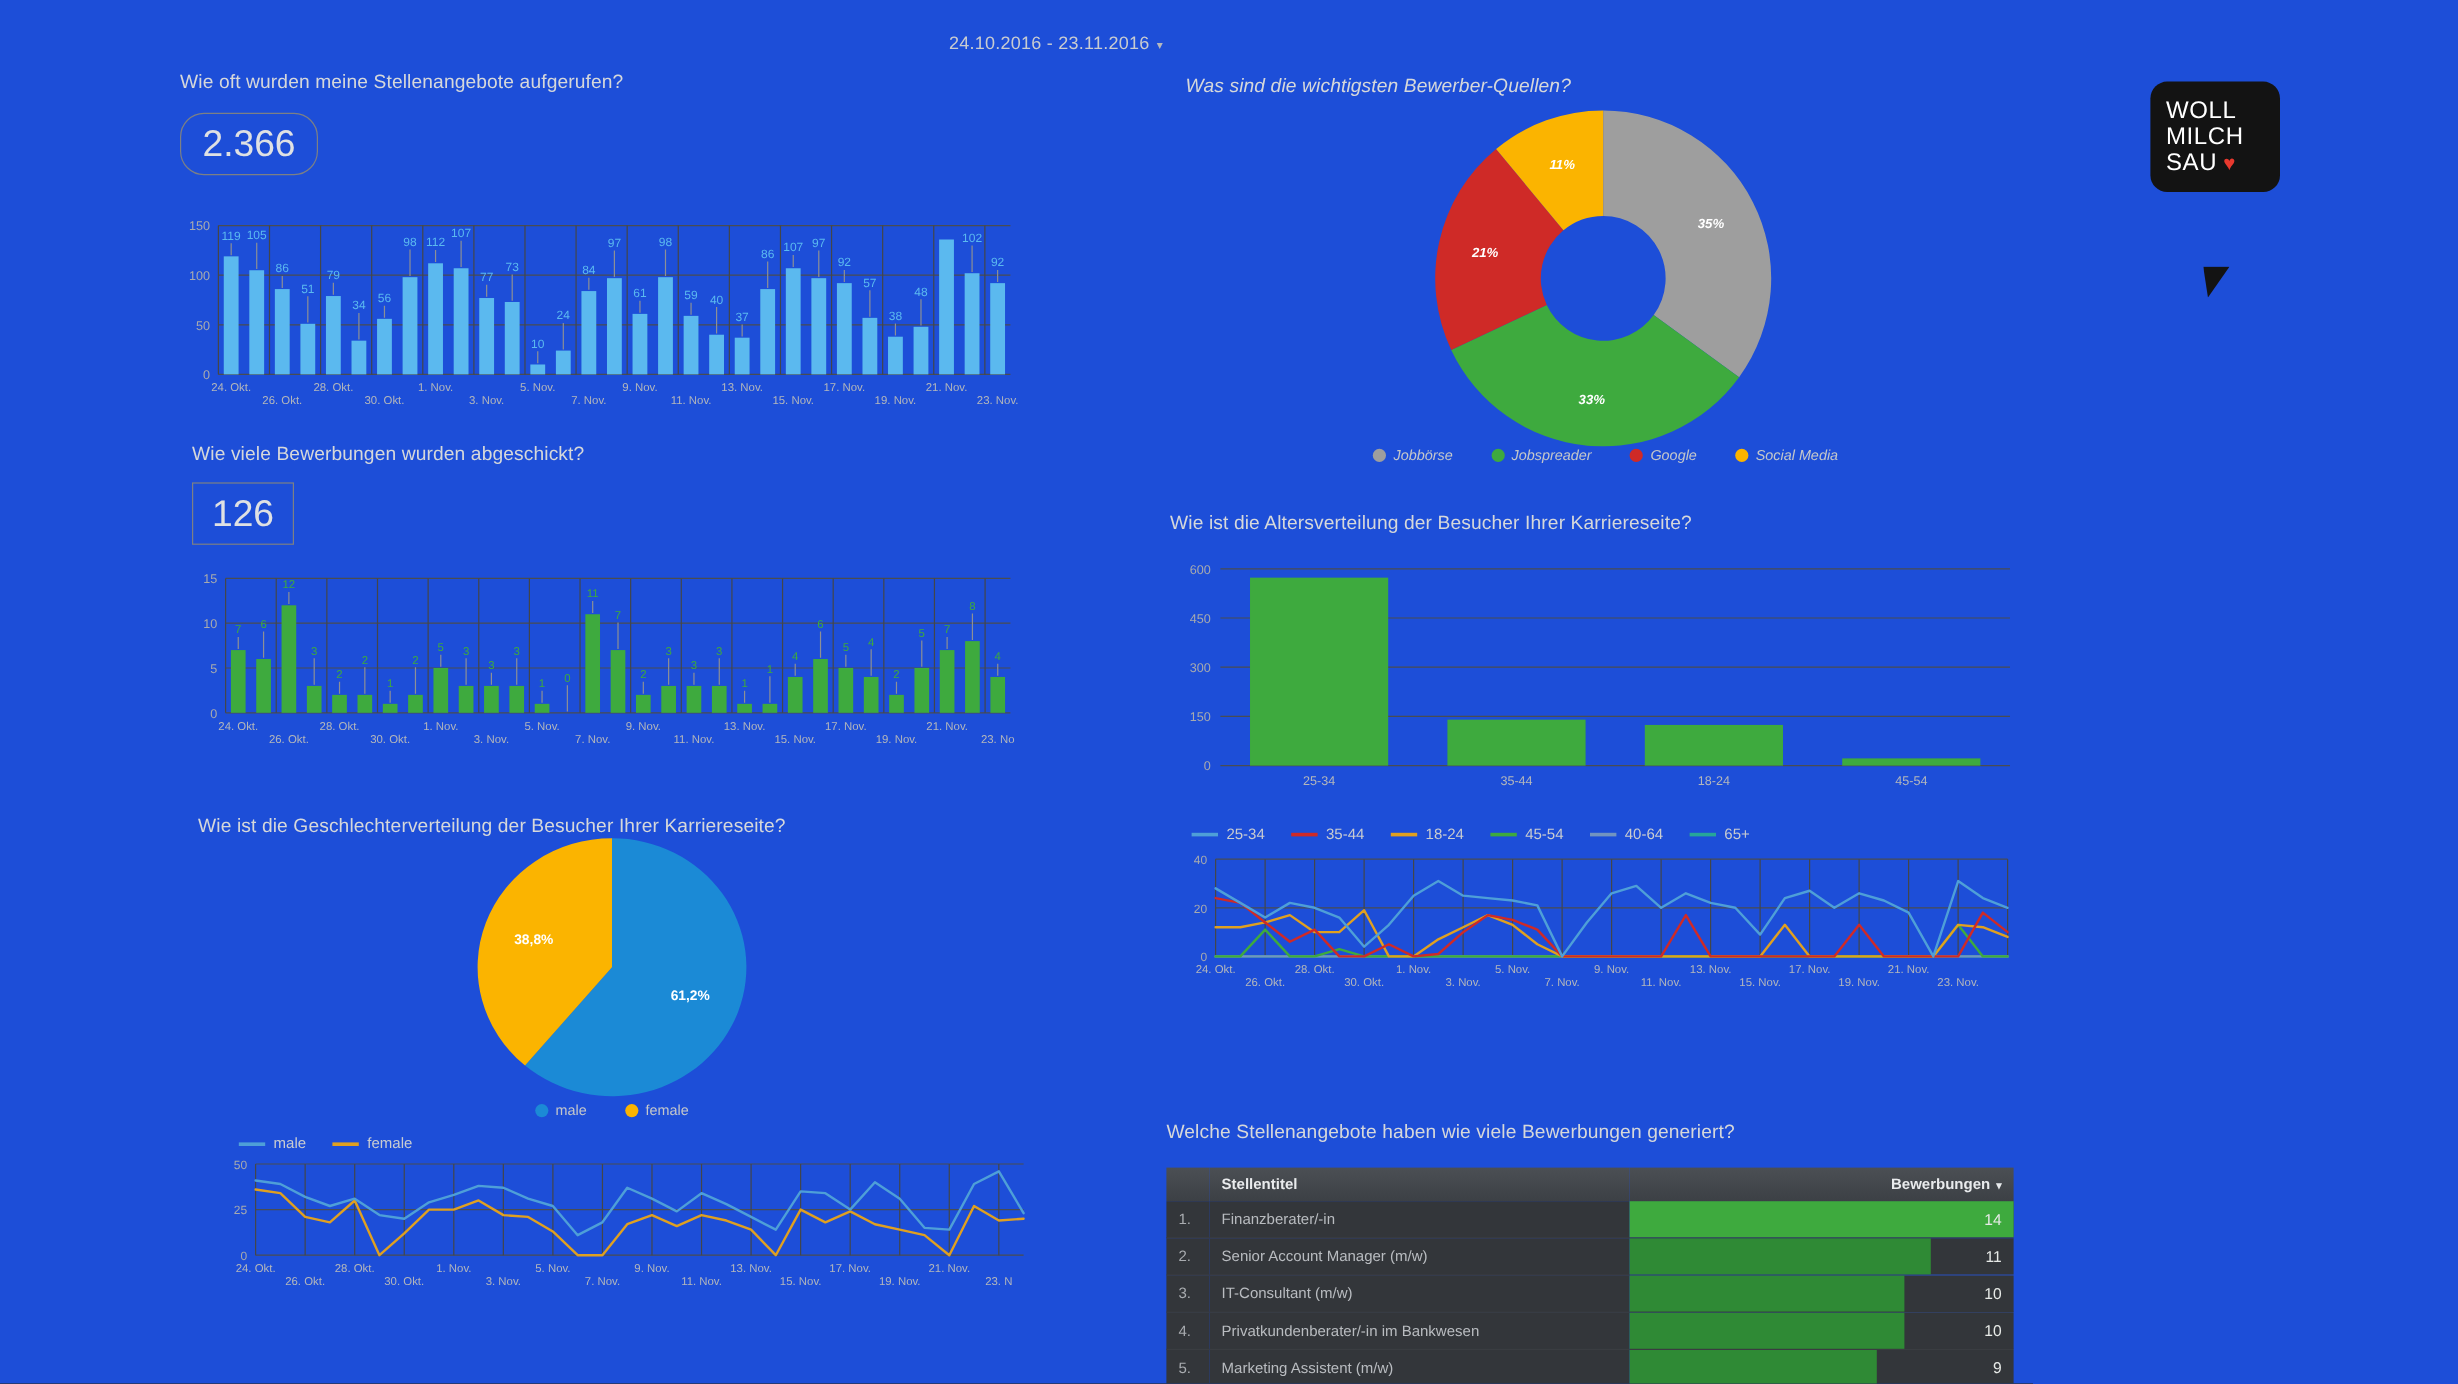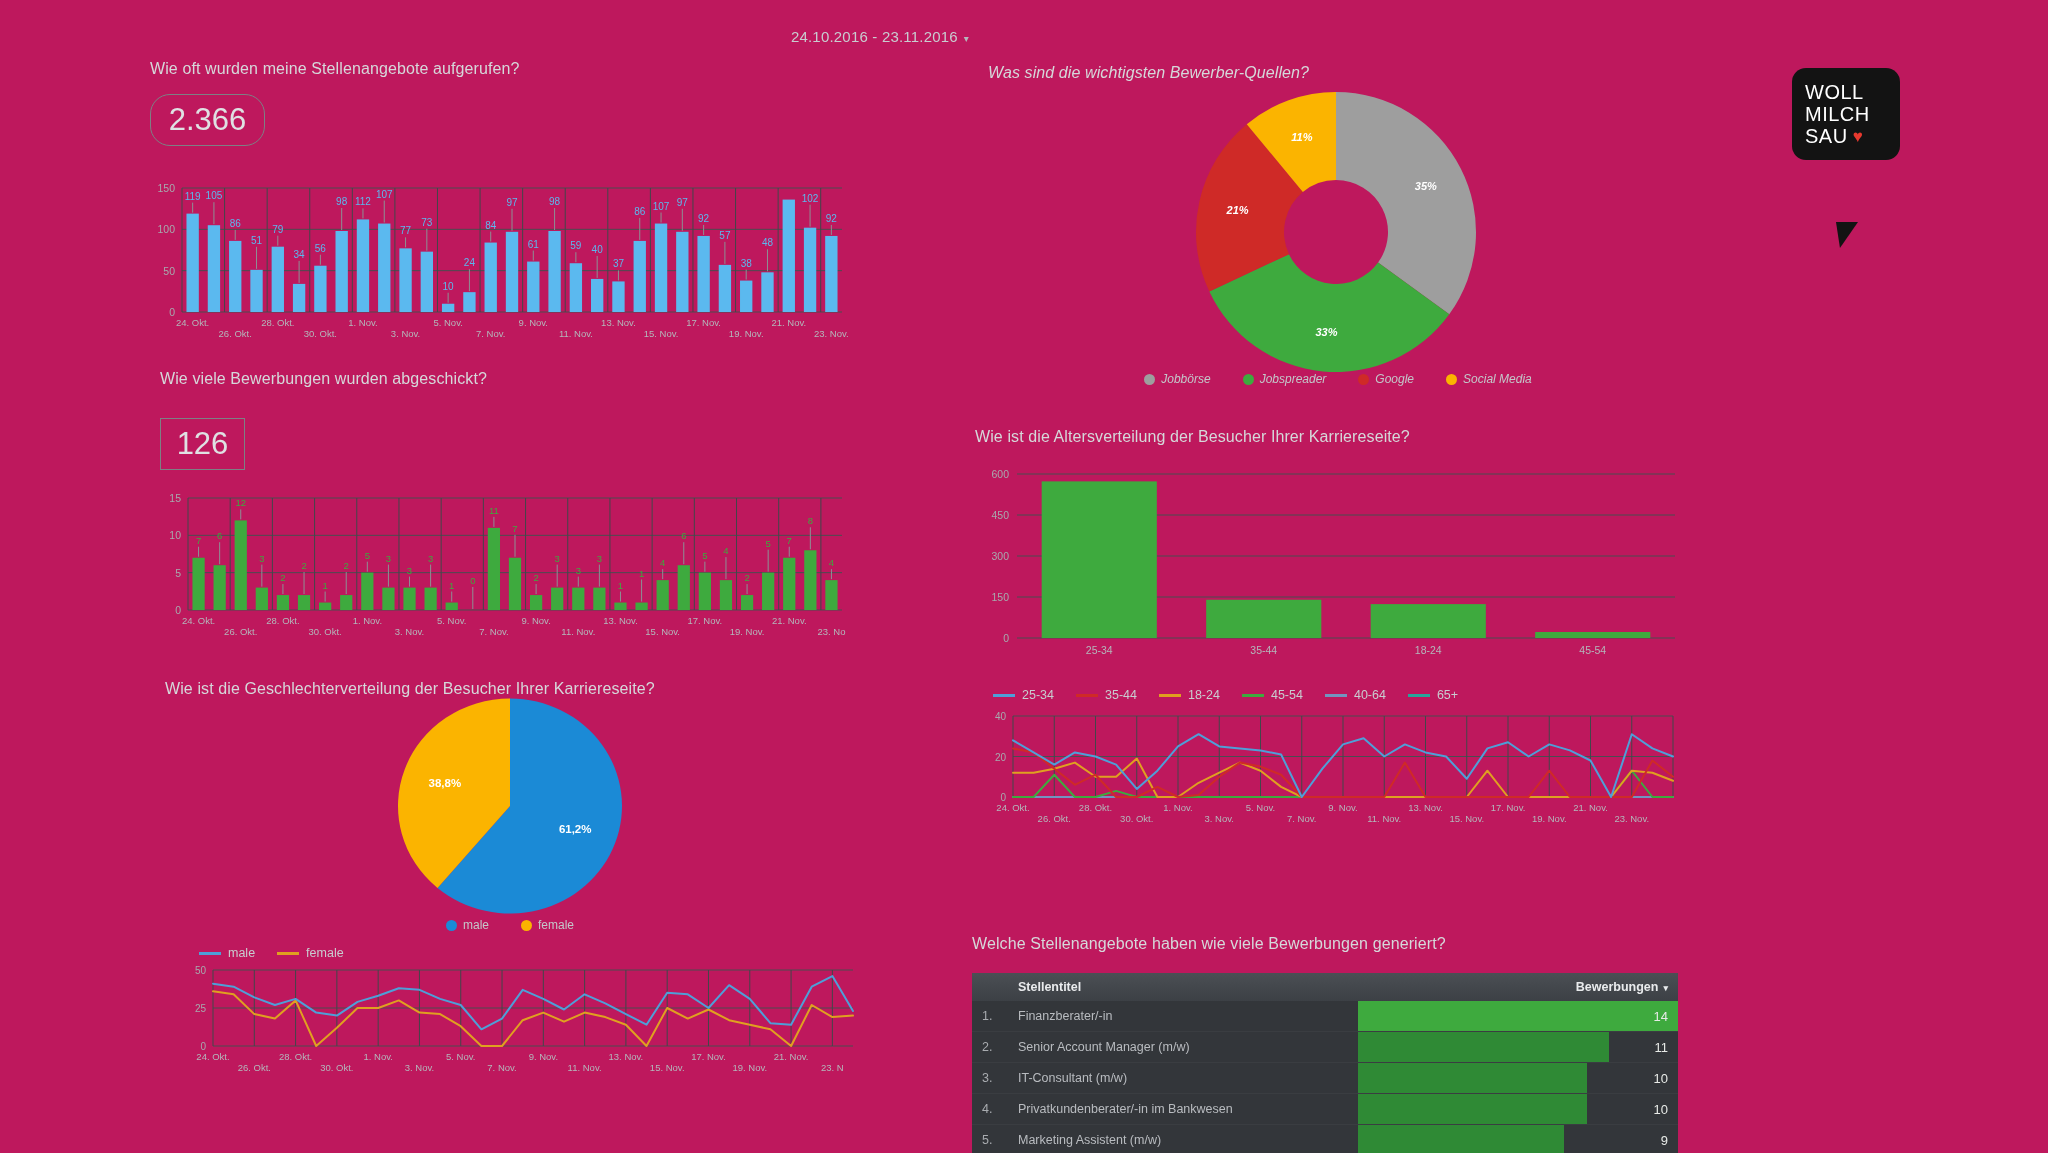--- a/index.html
+++ b/index.html
@@ -2,21 +2,21 @@
 <html><head>
 <meta charset="utf-8">
 <style>
   * { box-sizing: border-box; margin: 0; padding: 0; }
   html, body {
     width: 2048px; height: 1153px;
     background: #2d3033;
     font-family: "Liberation Sans", sans-serif;
     overflow: hidden;
   }
-  .page { position: relative; width: 2048px; height: 1153px; background: #be185d; }
+  .page { position: relative; width: 2048px; height: 1153px; background: #1d4ed8; }
 
   
   .daterange {
     position: absolute; top: 28px; left: 0; width: 1760px;
     text-align: center; color: #c9ccd0; font-size: 15px; letter-spacing: .2px;
     cursor: pointer;
   }
   .daterange .caret { margin-left: 6px; font-size: 10px; color: #b5b8bc; }
 
   
@@ -234,21 +234,21 @@
         <text x="511.0322580645161" y="191" fill="#b4b7bb" font-size="9.5" text-anchor="middle" font-family="&quot;Liberation Sans&quot;, sans-serif">15. Nov.</text>
         <text x="553.6129032258065" y="180" fill="#b4b7bb" font-size="9.5" text-anchor="middle" font-family="&quot;Liberation Sans&quot;, sans-serif">17. Nov.</text>
         <text x="596.1935483870967" y="191" fill="#b4b7bb" font-size="9.5" text-anchor="middle" font-family="&quot;Liberation Sans&quot;, sans-serif">19. Nov.</text>
         <text x="638.7741935483871" y="180" fill="#b4b7bb" font-size="9.5" text-anchor="middle" font-family="&quot;Liberation Sans&quot;, sans-serif">21. Nov.</text>
         <text x="681.3548387096773" y="191" fill="#b4b7bb" font-size="9.5" text-anchor="middle" font-family="&quot;Liberation Sans&quot;, sans-serif">23. Nov.</text>
       </svg>
   </div>
 
   <div class="panel" style="left:160px; top:370px;">
     <div class="panel-title">Wie viele Bewerbungen wurden abgeschickt?</div>
-    <div class="kpi-box" style="margin-top:30px; width:85px; height:52px; font-size:31px;">
+    <div class="kpi-box" style="margin-top:14px; width:85px; height:52px; font-size:31px;">
       <span>126</span>
     </div>
     <svg id="svg-apps" width="690" height="170">
         <line x1="28" y1="140" x2="682" y2="140" stroke="#4a4d51" stroke-width="1"></line>
         <text x="21" y="144" fill="#a7aaae" font-size="10.5" text-anchor="end" font-family="&quot;Liberation Sans&quot;, sans-serif">0</text>
         <line x1="28" y1="102.66666666666667" x2="682" y2="102.66666666666667" stroke="#4a4d51" stroke-width="1"></line>
         <text x="21" y="106.66666666666667" fill="#a7aaae" font-size="10.5" text-anchor="end" font-family="&quot;Liberation Sans&quot;, sans-serif">5</text>
         <line x1="28" y1="65.33333333333334" x2="682" y2="65.33333333333334" stroke="#4a4d51" stroke-width="1"></line>
         <text x="21" y="69.33333333333334" fill="#a7aaae" font-size="10.5" text-anchor="end" font-family="&quot;Liberation Sans&quot;, sans-serif">10</text>
         <line x1="28" y1="28" x2="682" y2="28" stroke="#4a4d51" stroke-width="1"></line>

